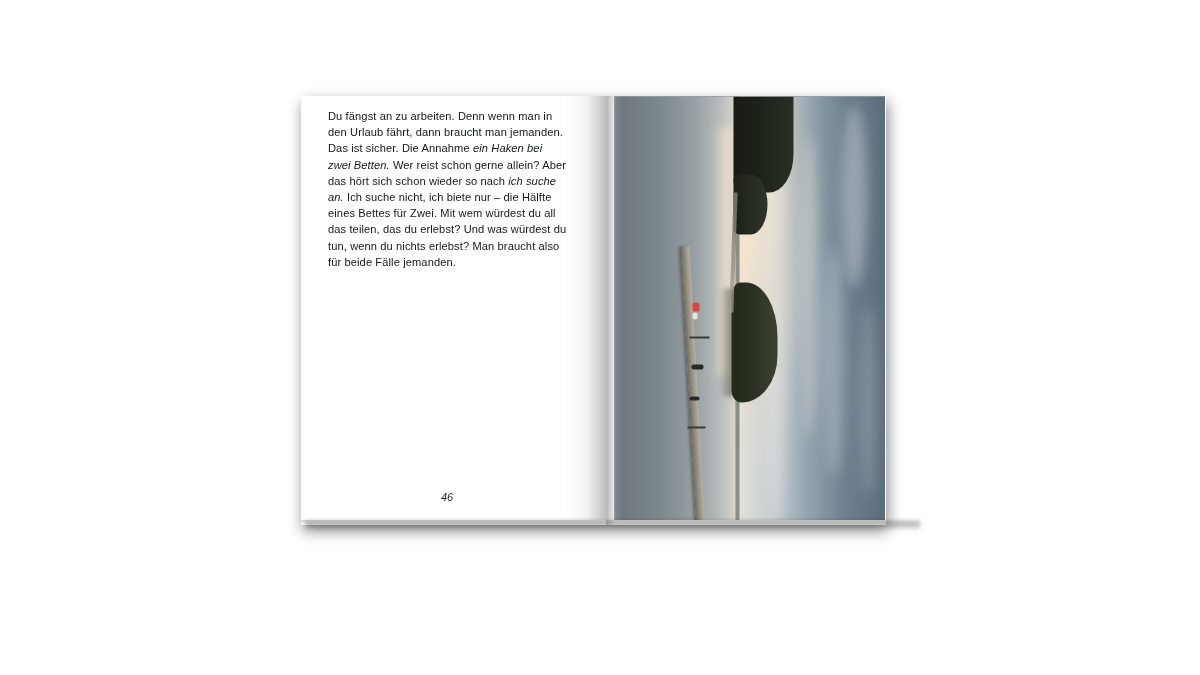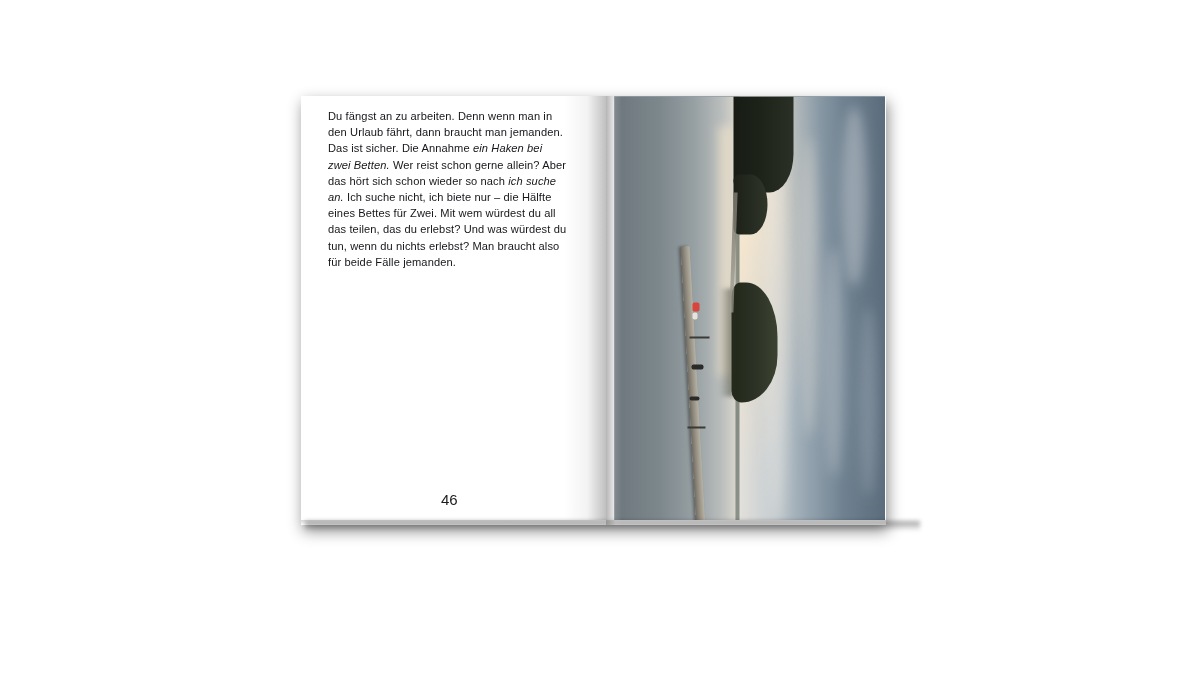--- a/index.html
+++ b/index.html
@@ -66,22 +66,23 @@
     text-align: left;
   }
   #body-text em {
     font-style: italic;
   }
 
   #folio {
     position: absolute;
     left: 140px;
     top: 395px;
-    font-size: 15px;
+    font-size: 11px;
     color: #1c1c1c;
+    font-style: italic;
   }
 
   
   #page-right {
     position: absolute;
     left: 305px;
     top: 0;
     width: 280px;
     height: 429px;
     background: #ffffff;

